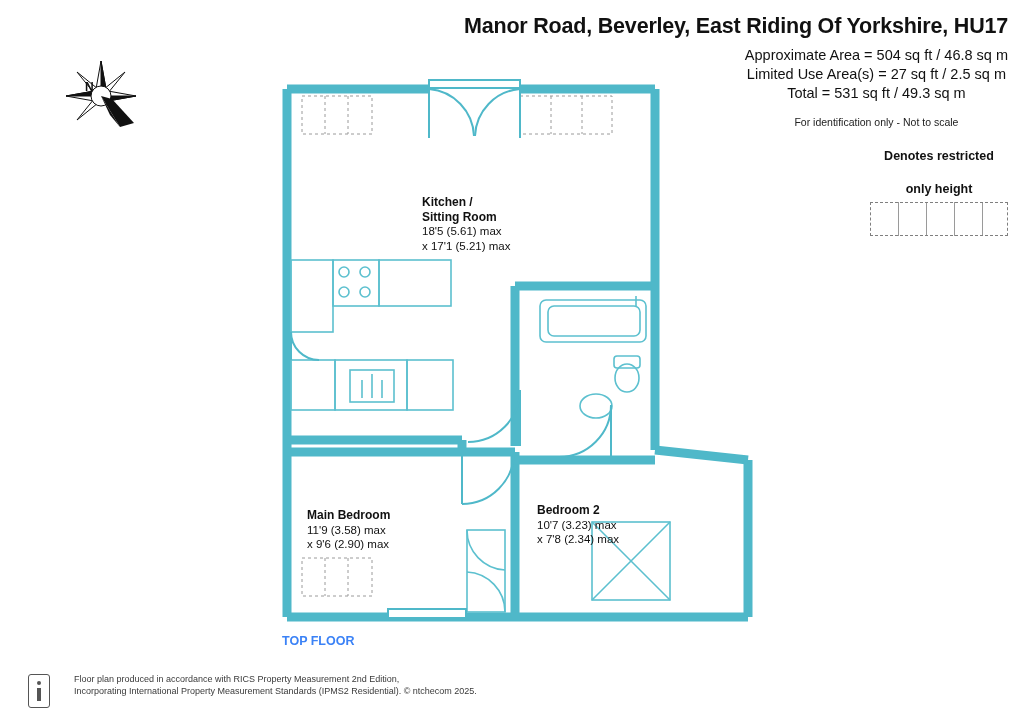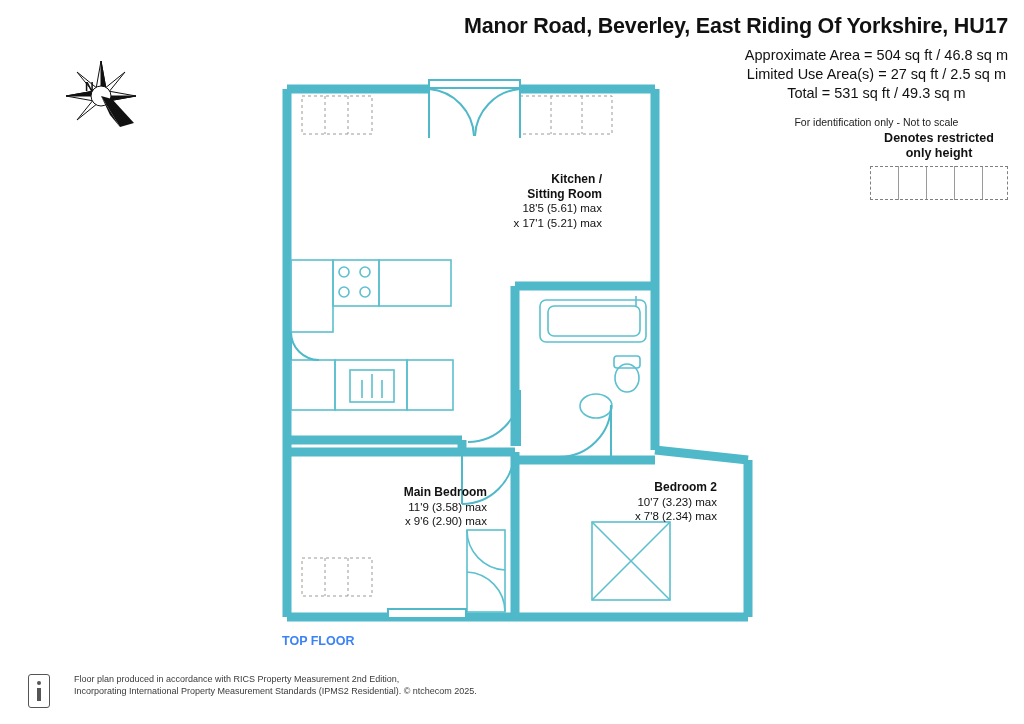--- a/index.html
+++ b/index.html
@@ -53,20 +53,21 @@
     top: 131px;
     right: 16px;
     width: 138px;
     text-align: center;
   }
   #legend .legend-label {
     font-size: 12.5px;
     font-weight: bold;
     line-height: 15px;
     color: #111;
+    margin-top: 18px;
   }
   #legend .legend-swatch {
     margin-top: 5px;
     height: 34px;
     border: 1px dashed #7f7f7f;
     background:
       repeating-linear-gradient(to right, transparent 0 27px, #9a9a9a 27px 28px);
     box-sizing: border-box;
   }
 
@@ -92,25 +93,26 @@
     position: absolute;
     left: 262px;
     top: 60px;
     width: 520px;
     height: 580px;
   }
 
   
   .room-label {
     position: absolute;
-    text-align: right;
+    text-align: left;
     font-size: 11.5px;
     line-height: 14.5px;
     color: #111;
     white-space: nowrap;
+    margin-top: 23px;
   }
   .room-label .room-name {
     font-weight: bold;
     font-size: 12px;
     line-height: 14.5px;
   }
 
   #label-kitchen { left: 160px; top: 112px; width: 180px; }
   #label-main-bedroom { left: 45px; top: 425px; width: 180px; }
   #label-bedroom2 { left: 275px; top: 420px; width: 180px; }

